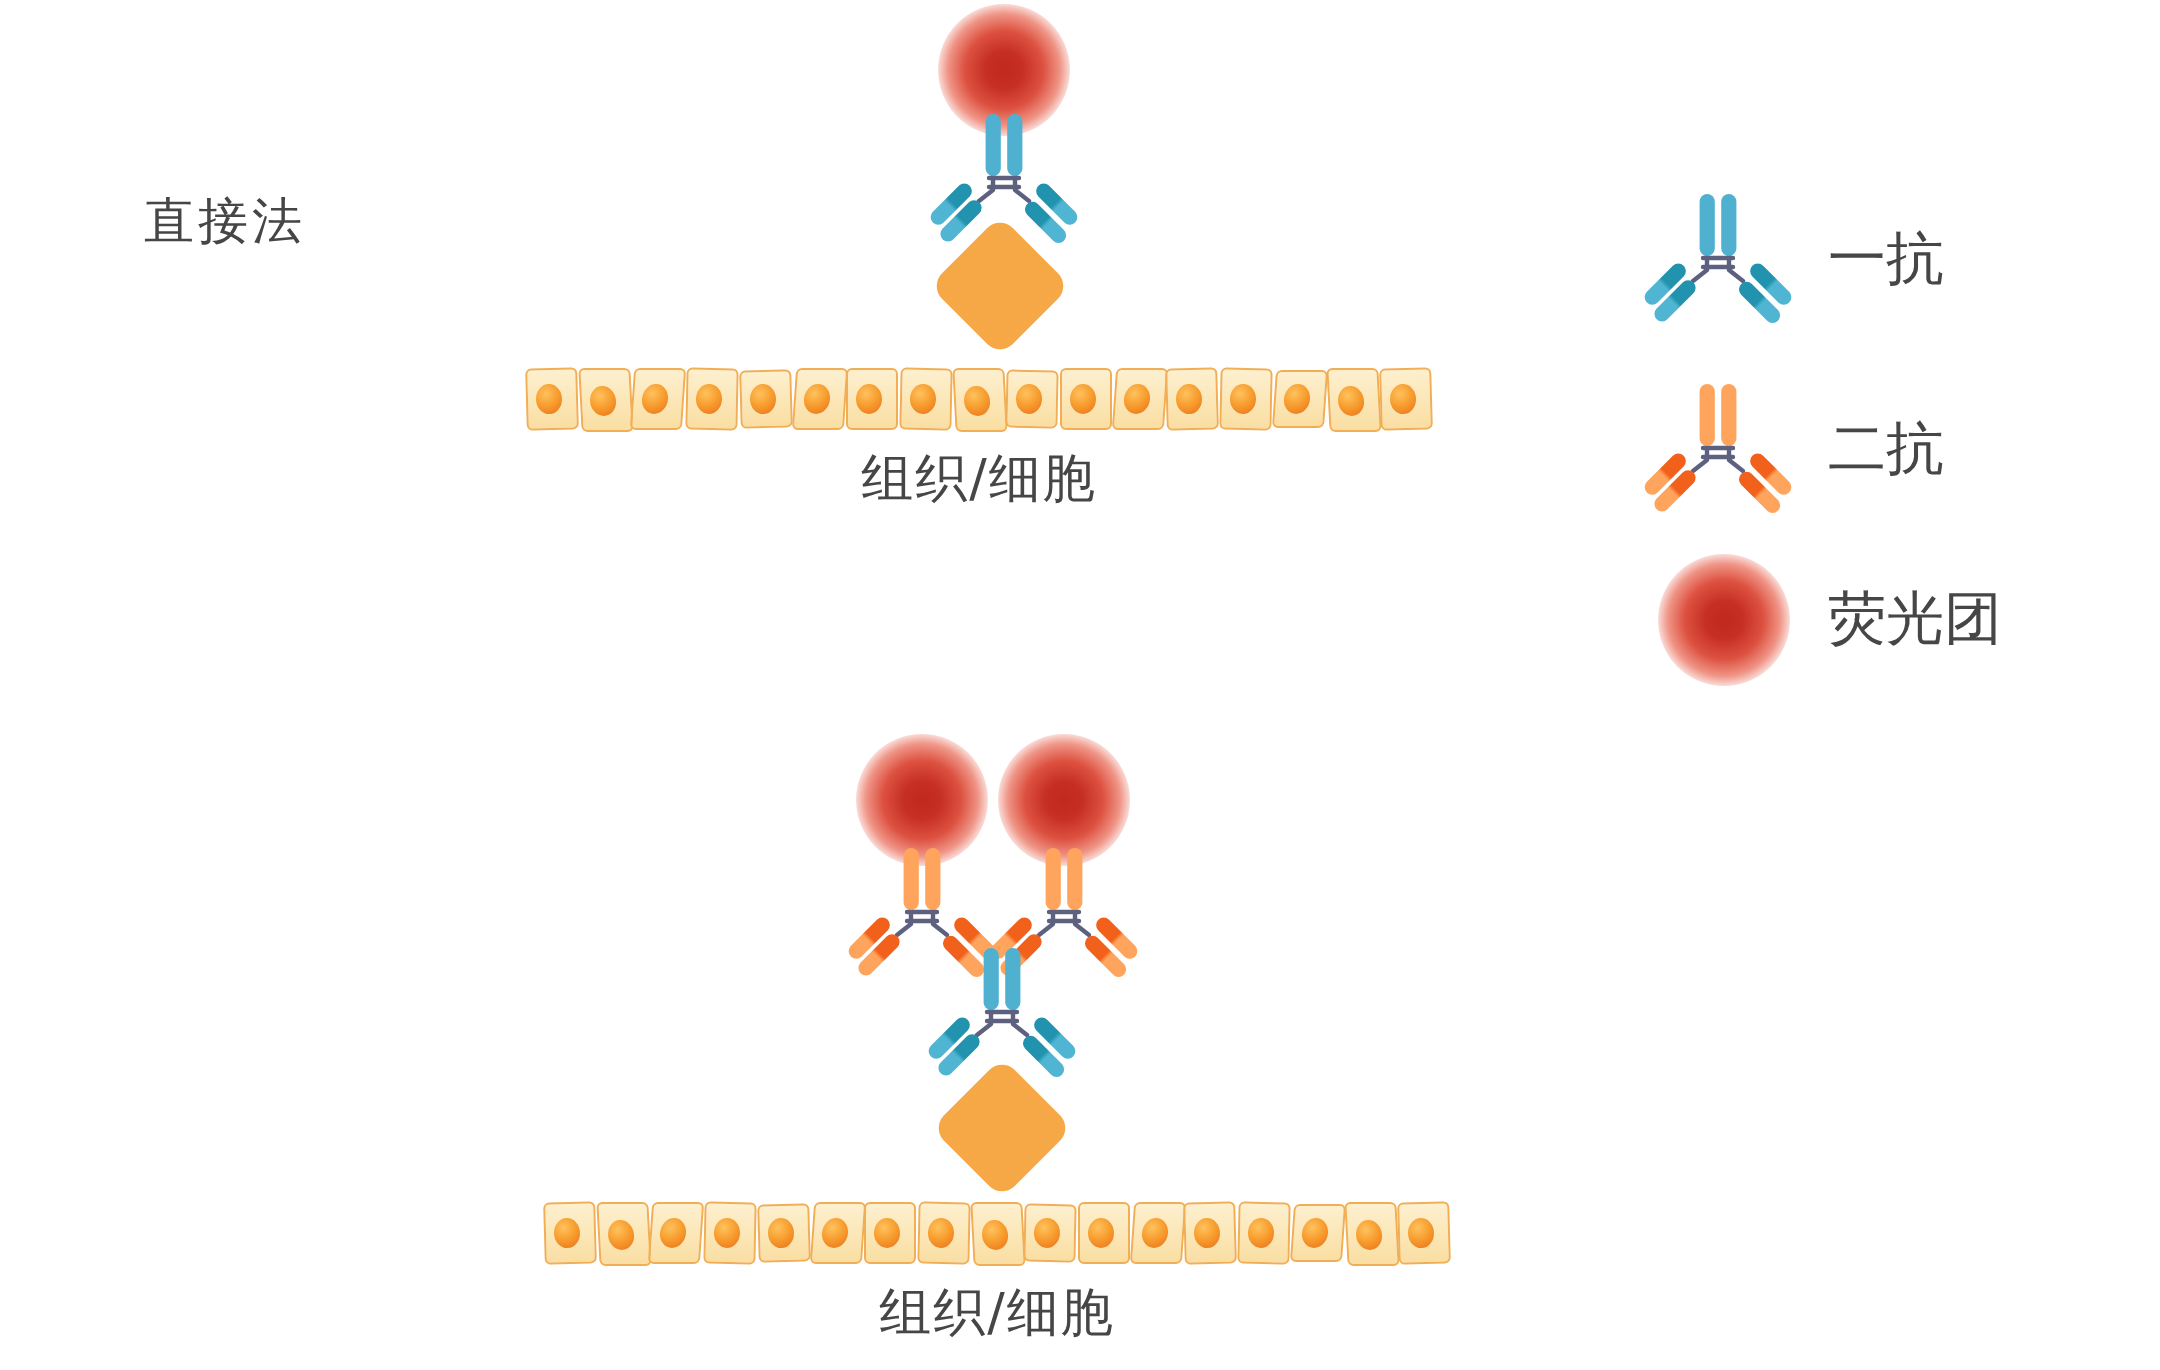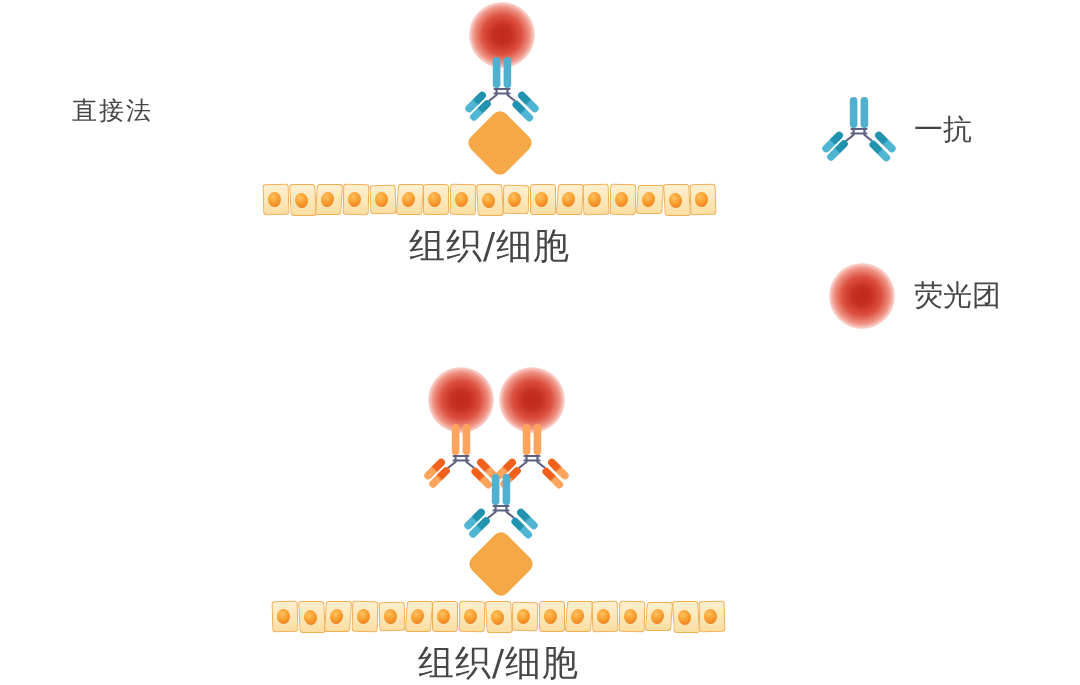--- a/index.html
+++ b/index.html
@@ -5,21 +5,21 @@
   html,body{margin:0;padding:0;background:#ffffff;}
   #stage{
     position:relative;width:1080px;height:685px;background:#ffffff;overflow:hidden;
     font-family:"DejaVu Sans","Liberation Sans",sans-serif;
   }
   .method-label{
     position:absolute;font-size:25px;font-weight:400;letter-spacing:2px;
     color:var(--text,#464646);white-space:nowrap;
   }
   .tissue-label{
-    position:absolute;font-size:36px;font-weight:500;letter-spacing:1px;
+    position:absolute;font-size:26px;font-weight:500;letter-spacing:1px;
     color:var(--text,#464646);text-align:center;
   }
   
   .antigen{
     position:absolute;background:var(--antigen,#F6A846);
     transform:rotate(45deg);
   }
   .antigen.big{width:50px;height:50px;border-radius:9px;}
   .antigen.small{width:40px;height:40px;border-radius:7px;}
   
@@ -179,22 +179,40 @@
           </g>
           <g transform="translate(55.5,40.5) rotate(-45)">
             <rect class="ab-arm" x="1.4" y="0" width="7.6" height="26" rx="3.8"></rect>
             <rect class="ab-arm" x="-9" y="2.5" width="7.6" height="26" rx="3.8"></rect>
           </g>
         </svg>
       </div>
       <div class="legend-label">一抗</div>
     </div>
 
-
-    <div class="legend-row" style="top:264px;height:64px;text-align:center;">
+    <div class="legend-row" style="top:189px;height:72px;">
+      <div class="legend-icon-slot">
+        <svg class="ab secondary" style="left:1px;top:2px;" viewBox="0 0 84 68">
+          <path class="ab-hinge" d="M36.5 29 V39 L29.5 44.5 M47.5 29 V39 L54.5 44.5 M34.5 33 H49.5 M34.5 37.5 H49.5"></path>
+          <rect class="ab-stem" x="32.8" y="1" width="7.6" height="31" rx="3.8"></rect>
+          <rect class="ab-stem" x="43.6" y="1" width="7.6" height="31" rx="3.8"></rect>
+          <g transform="translate(28.5,40.5) rotate(45)">
+            <rect class="ab-arm" x="-9" y="0" width="7.6" height="26" rx="3.8"></rect>
+            <rect class="ab-arm" x="0.4" y="2.5" width="7.6" height="26" rx="3.8"></rect>
+          </g>
+          <g transform="translate(55.5,40.5) rotate(-45)">
+            <rect class="ab-arm" x="1.4" y="0" width="7.6" height="26" rx="3.8"></rect>
+            <rect class="ab-arm" x="-9" y="2.5" width="7.6" height="26" rx="3.8"></rect>
+          </g>
+        </svg>
+      </div>
+      <div class="legend-label">二抗</div>
+    </div>
+
+    <div class="legend-row" style="top:278px;height:64px;text-align:center;">
       <div class="legend-icon-slot">
         <div class="fluor" style="left:13px;top:-1px;"></div>
       </div>
       <div class="legend-label">荧光团</div>
     </div>
 
   </div>
 
 
   <div class="fluor" style="left:428px;top:367px;"></div>

